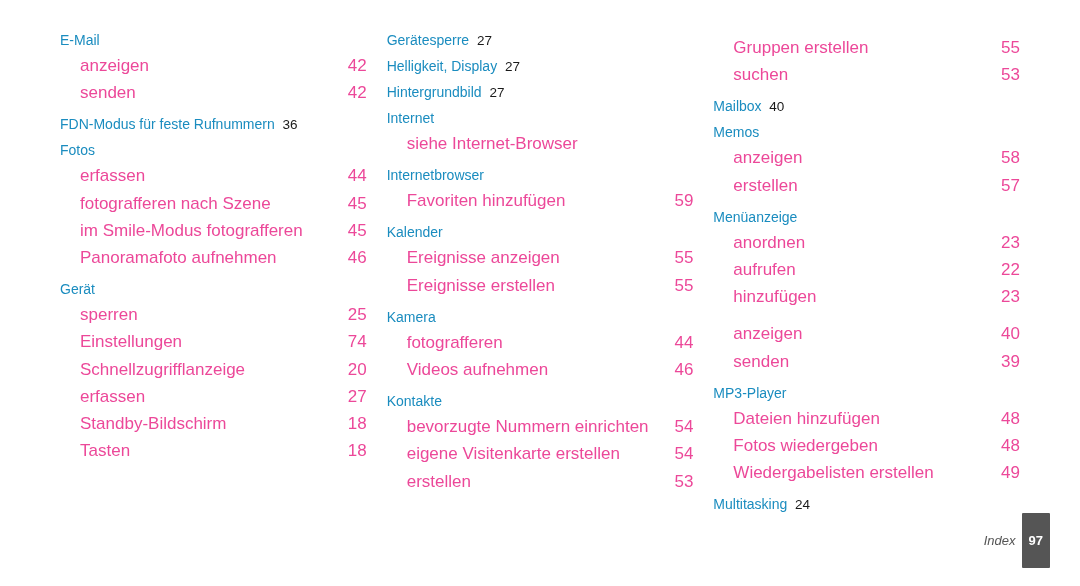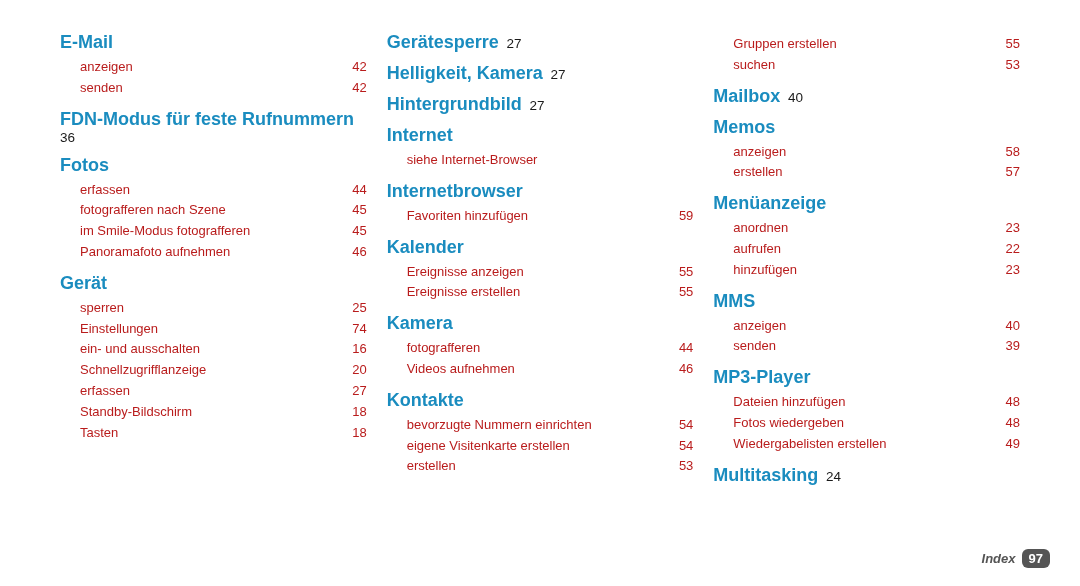--- a/index.html
+++ b/index.html
@@ -27,41 +27,41 @@
       flex: 1;
       padding-right: 20px;
     }
 
     .index-entry {
       margin-bottom: 4px;
     }
 
     .entry-header {
       color: #1a8cbf;
-      font-weight: bold;
-      font-size: 18px;
+      font-weight: normal;
+      font-size: 14px;
       display: inline;
     }
 
     .entry-number {
       color: #1a1a1a;
       font-weight: normal;
       font-size: 13.5px;
       margin-left: 4px;
     }
 
     .sub-entries {
       margin-left: 20px;
       margin-top: 2px;
       margin-bottom: 8px;
     }
 
     .sub-entry {
-      color: #b91c1c;
-      font-size: 13px;
+      color: #ec4899;
+      font-size: 17px;
       line-height: 1.6;
       display: flex;
       align-items: flex-end;
     }
 
     .sub-entry-text {
       flex: 1;
     }
 
     .sub-entry-num {
@@ -80,30 +80,29 @@
       right: 30px;
       display: flex;
       align-items: center;
       gap: 6px;
     }
 
     .index-text {
       color: #555;
       font-size: 13px;
       font-style: italic;
-      font-weight: bold;
     }
 
     .index-badge {
       background: #555;
       color: #fff;
       font-size: 13px;
       font-weight: bold;
-      padding: 2px 7px;
-      border-radius: 6px;
+      padding: 20px 7px;
+      border-radius: 1px;
     }
   </style>
 </head>
 <body>
 
 <div class="page-content">
 <div class="column">
       <div class="section">
         <div class="index-entry"><span class="entry-header">E-Mail</span></div>
         <div class="sub-entries">
@@ -146,24 +145,20 @@
         <div class="sub-entries">
           <div class="sub-entry">
             <span class="sub-entry-text">sperren</span>
             <span class="sub-entry-num">  25</span>
           </div>
           <div class="sub-entry">
             <span class="sub-entry-text">Einstellungen</span>
             <span class="sub-entry-num">  74</span>
           </div>
           <div class="sub-entry">
-            <span class="sub-entry-text">ein- und ausschalten</span>
-            <span class="sub-entry-num">  16</span>
-          </div>
-          <div class="sub-entry">
             <span class="sub-entry-text">Schnellzugrifflanzeige</span>
             <span class="sub-entry-num">  20</span>
           </div>
           <div class="sub-entry">
             <span class="sub-entry-text">erfassen</span>
             <span class="sub-entry-num">  27</span>
           </div>
           <div class="sub-entry">
             <span class="sub-entry-text">Standby-Bildschirm</span>
             <span class="sub-entry-num">  18</span>
@@ -173,21 +168,21 @@
             <span class="sub-entry-num">  18</span>
           </div>
         </div>
       </div>
     </div>
     <div class="column">
       <div class="section">
         <div class="index-entry"><span class="entry-header">Gerätesperre</span><span class="entry-number"> 27</span></div>
       </div>
       <div class="section">
-        <div class="index-entry"><span class="entry-header">Helligkeit, Kamera</span><span class="entry-number"> 27</span></div>
+        <div class="index-entry"><span class="entry-header">Helligkeit, Display</span><span class="entry-number"> 27</span></div>
       </div>
       <div class="section">
         <div class="index-entry"><span class="entry-header">Hintergrundbild</span><span class="entry-number"> 27</span></div>
       </div>
       <div class="section">
         <div class="index-entry"><span class="entry-header">Internet</span></div>
         <div class="sub-entries">
           <div class="sub-entry">
             <span class="sub-entry-text">siehe Internet-Browser</span>
           </div>
@@ -286,21 +281,20 @@
             <span class="sub-entry-text">aufrufen</span>
             <span class="sub-entry-num">  22</span>
           </div>
           <div class="sub-entry">
             <span class="sub-entry-text">hinzufügen</span>
             <span class="sub-entry-num">  23</span>
           </div>
         </div>
       </div>
       <div class="section">
-        <div class="index-entry"><span class="entry-header">MMS</span></div>
         <div class="sub-entries">
           <div class="sub-entry">
             <span class="sub-entry-text">anzeigen</span>
             <span class="sub-entry-num">  40</span>
           </div>
           <div class="sub-entry">
             <span class="sub-entry-text">senden</span>
             <span class="sub-entry-num">  39</span>
           </div>
         </div>

